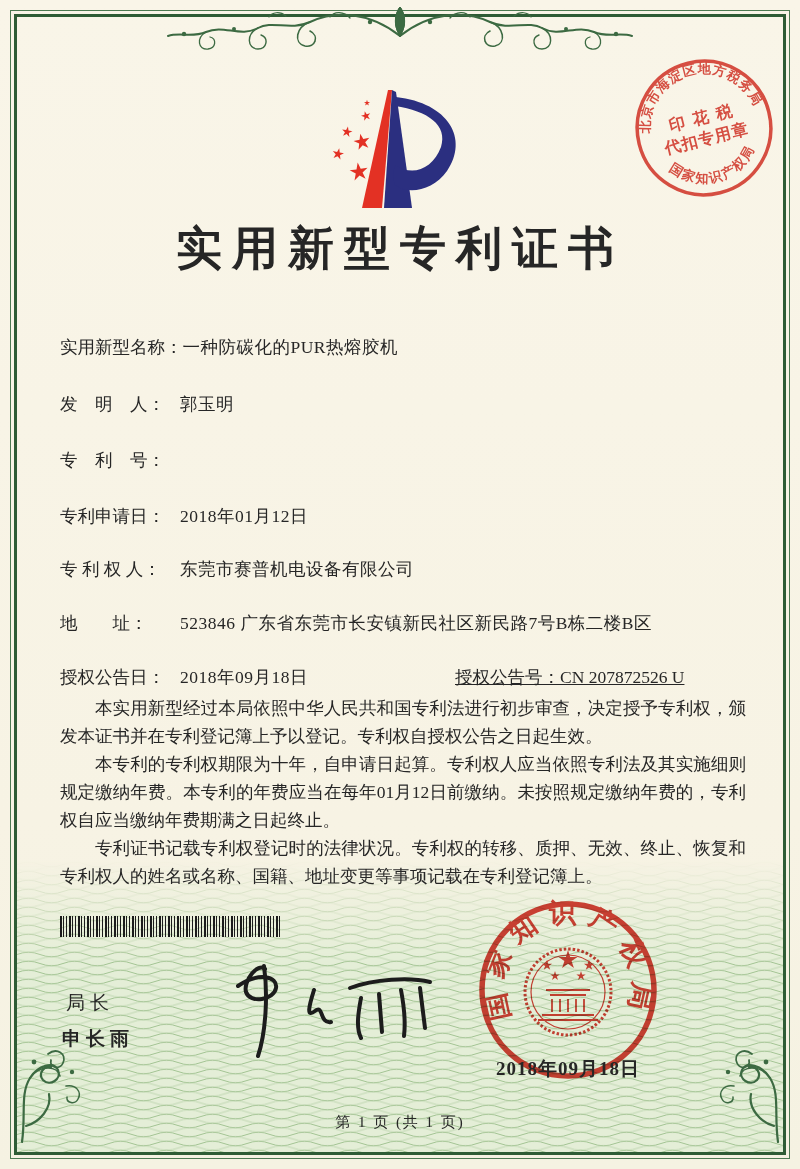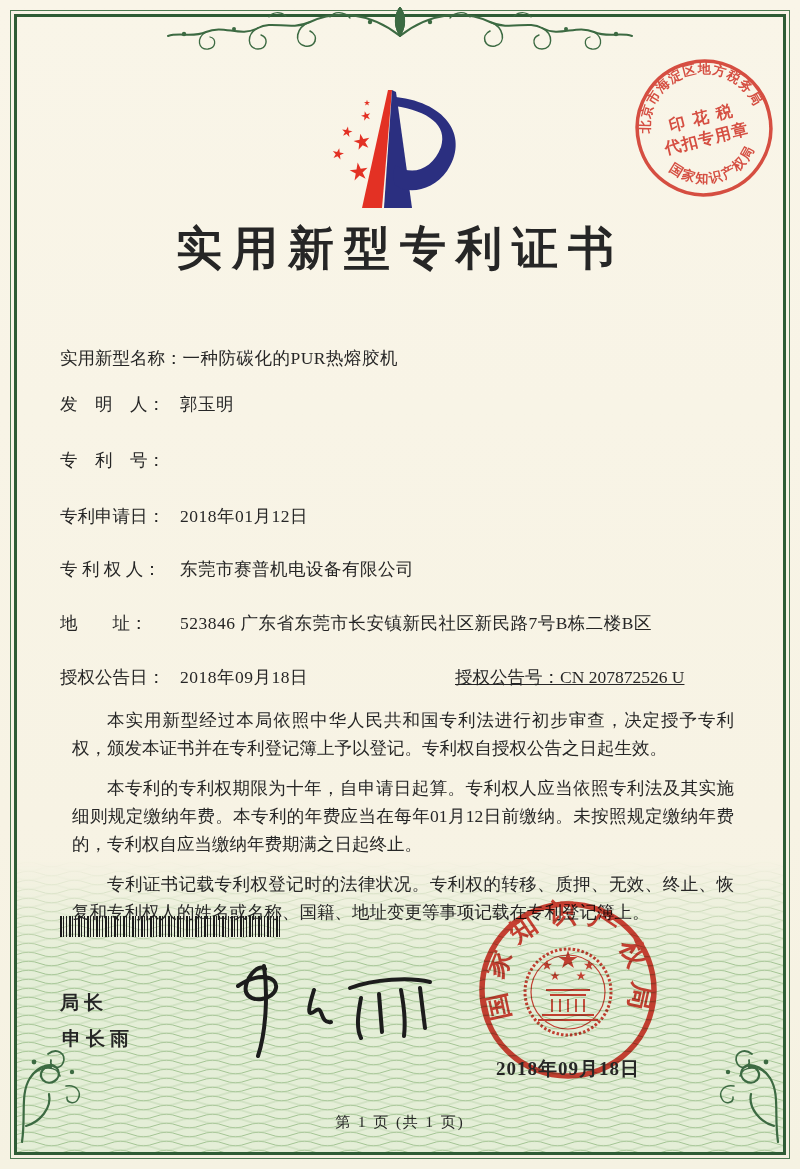--- a/index.html
+++ b/index.html
@@ -13,29 +13,29 @@
   .frame-inner{position:absolute;inset:14px;border:3px solid #2e5c35;pointer-events:none;}
   .abs{position:absolute;}
   .cert-no{left:58px;top:92px;font-size:17px;letter-spacing:3px;}
   .title{left:0;top:218px;width:100%;text-align:center;font-size:46px;font-weight:700;letter-spacing:10px;font-family:Liberation Mono, monospace;}
   .fields{left:60px;top:334px;width:690px;font-size:17.5px;line-height:26px;}
   .frow{position:absolute;left:0;display:flex;width:690px;}
   .flabel{flex:0 0 120px;white-space:nowrap;}
   .fvalue{flex:1;letter-spacing:.5px;}
   .grant-no{position:absolute;left:395px;top:0;display:flex;text-decoration:underline;}
   .body-text{left:60px;top:694px;width:686px;font-size:17.5px;line-height:28px;text-align:justify;}
-  .body-text p{margin:12px;text-indent:2em;}
+  .body-text p{margin:0;text-indent:2em;}
   .band{left:17px;top:860px;width:766px;height:292px;}
   .barcode{left:60px;top:916px;width:222px;height:21px;
     background:
       repeating-linear-gradient(90deg,#1c1c1c 0 1px,rgba(0,0,0,0) 1px 3px),
       repeating-linear-gradient(90deg,#1c1c1c 0 2px,rgba(0,0,0,0) 2px 9px),
       repeating-linear-gradient(90deg,#1c1c1c 0 1px,rgba(0,0,0,0) 1px 6px);
     }
-  .director{left:60px;top:990px;font-size:19px;letter-spacing:5px;font-weight:bold;}
+  .director{left:66px;top:990px;font-size:19px;letter-spacing:5px;}
   .director-name{left:62px;top:1026px;font-size:19px;letter-spacing:5px;font-weight:bold;}
   .signature{left:198px;top:952px;width:246px;height:118px;}
   .seal{left:476px;top:898px;width:184px;height:184px;mix-blend-mode:multiply;opacity:.95;}
   .seal-date{left:466px;top:1056px;width:204px;text-align:center;font-size:19px;font-weight:600;letter-spacing:1px;}
   .tax-stamp{left:618px;top:42px;width:172px;height:172px;transform:rotate(-14deg);mix-blend-mode:multiply;opacity:.88;}
   .footer{left:0;top:1113px;width:100%;text-align:center;font-size:15px;letter-spacing:2px;}
   .logo{left:306px;top:86px;width:192px;height:132px;}
   .ornament-top{left:138px;top:4px;width:524px;height:60px;}
   .ornament-bl{left:14px;top:1042px;width:84px;height:106px;}
   .ornament-br{right:14px;top:1042px;width:84px;height:106px;transform:scaleX(-1);}
@@ -138,21 +138,21 @@
     <text fill="#d6392e" font-size="13" font-weight="700" letter-spacing="1.5">
       <textPath href="#taxBot" startOffset="50%" text-anchor="middle">国家知识产权局</textPath>
     </text>
     <text x="85" y="80" fill="#d6392e" font-size="16" font-weight="700" text-anchor="middle" letter-spacing="2">印 花 税</text>
     <text x="85" y="101" fill="#d6392e" font-size="16" font-weight="700" text-anchor="middle" letter-spacing="1">代扣专用章</text>
   </svg>
 
   <div class="abs title">实用新型专利证书</div>
 
   <div class="abs fields">
-    <div class="frow" style="top:11px">
+    <div class="frow" style="top:0">
       <span class="flabel">实用新型名称：</span>
       <span class="fvalue">一种防碳化的PUR热熔胶机</span>
     </div>
     <div class="frow" style="top:57px">
       <span class="flabel">发　明　人：</span>
       <span class="fvalue">郭玉明</span>
     </div>
     <div class="frow" style="top:113px">
       <span class="flabel">专　利　号：</span>
     </div>

